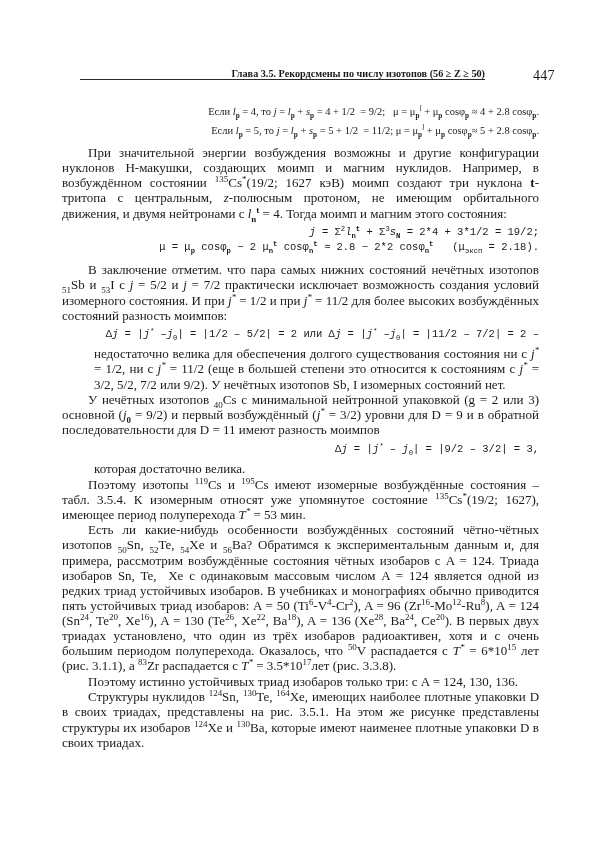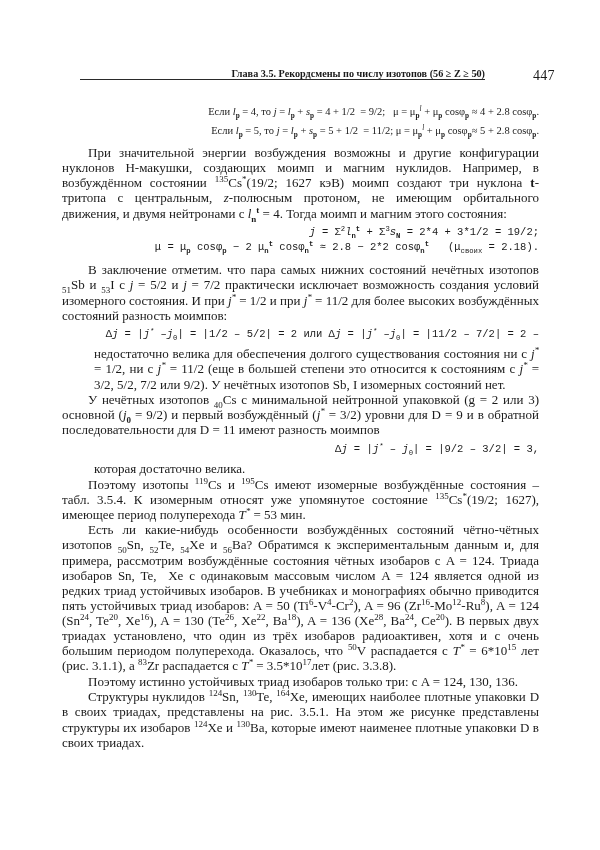--- a/index.html
+++ b/index.html
@@ -146,21 +146,21 @@
       протоном, не имеющим орбитального движения, и двумя нейтронами с <i>l</i><sub class="bf">n</sub><sup class="bf">t</sup> = 4. Тогда моимп
       и магним этого состояния:
     </p>
 
     <div class="gapline-sm"></div>
 
     <p class="formula ind2">
       <i>j</i> = Σ<sup>2</sup><i>l</i><sub class="bf">n</sub><sup class="bf">t</sup> + Σ<sup>3</sup><i>s</i><sub class="bf">N</sub> = 2*4 + 3*1/2 = 19/2;
     </p>
     <p class="formula ind2">
-      μ = μ<sub class="bf">p</sub> cosφ<sub class="bf">p</sub> − 2 μ<sub class="bf">n</sub><sup class="bf">t</sup> cosφ<sub class="bf">n</sub><sup class="bf">t</sup> ≈ 2.8 − 2*2 cosφ<sub class="bf">n</sub><sup class="bf">t</sup>&nbsp;&nbsp; (μ<sub>своих</sub> = 2.18).
+      μ = μ<sub class="bf">p</sub> cosφ<sub class="bf">p</sub> − 2 μ<sub class="bf">n</sub><sup class="bf">t</sup> cosφ<sub class="bf">n</sub><sup class="bf">t</sup> ≈ 2.8 − 2*2 cosφ<sub class="bf">n</sub><sup class="bf">t</sup>&nbsp;&nbsp; (μ<sub>эксп</sub> = 2.18).
     </p>
 
     <div class="gapline"></div>
 
     <p class="para">
       В заключение отметим. что пара самых нижних состояний нечётных изотопов <sub>51</sub>Sb и <sub>53</sub>I с
       <i>j</i> = 5/2 и <i>j</i> = 7/2 практически исключает возможность создания условий изомерного состояния.
       И при <i>j<sup>*</sup></i> = 1/2 и при <i>j<sup>*</sup></i> = 11/2 для более высоких возбуждённых состояний разность моимпов:
     </p>
 

